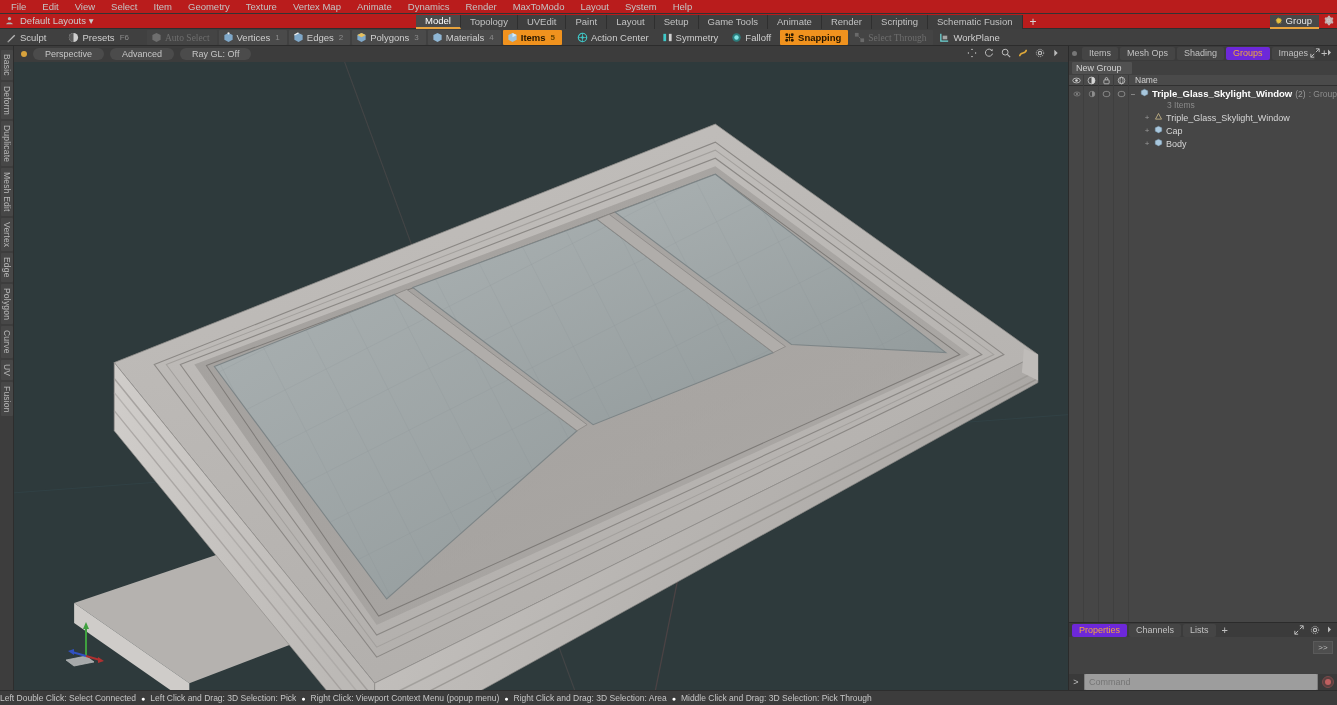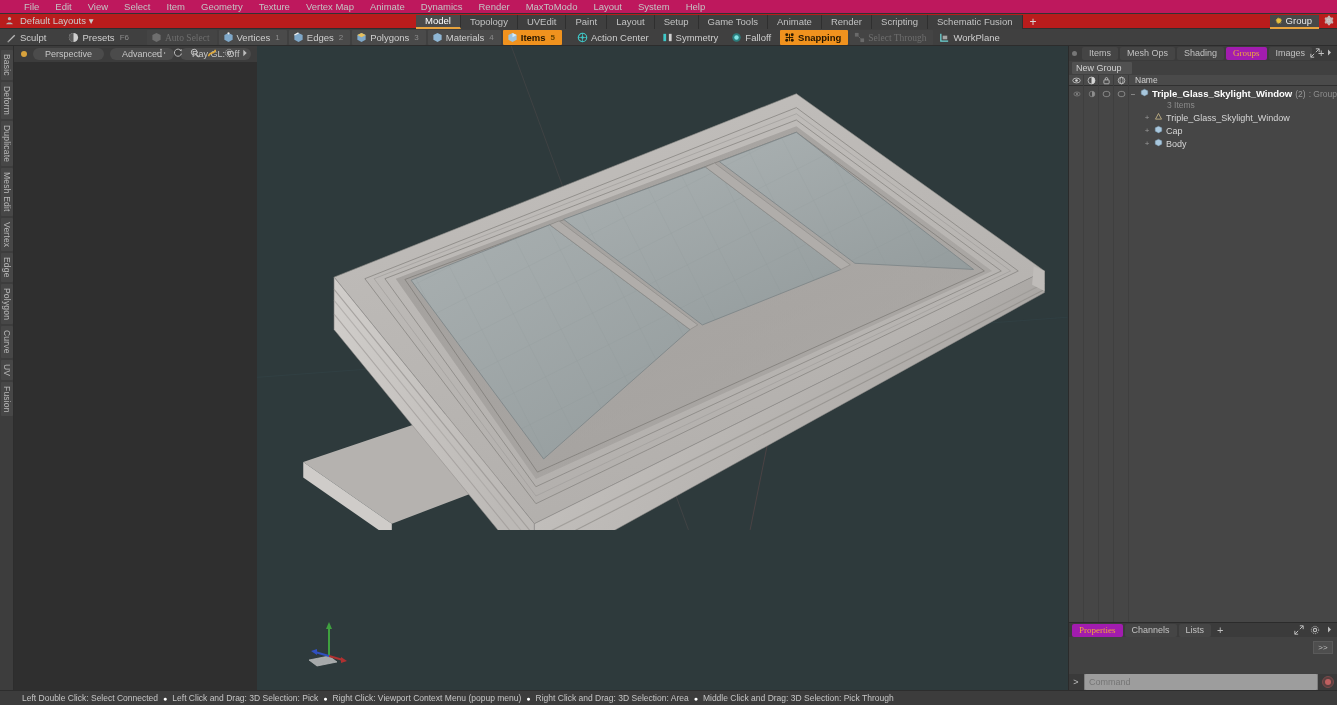--- a/index.html
+++ b/index.html
@@ -10,22 +10,22 @@
     font-family: "Liberation Sans", sans-serif;
     font-size: 10px;
     color: #c8c8c8;
     overflow: hidden;
     -webkit-font-smoothing: antialiased;
   }
   #app { position: relative; width: 1337px; height: 705px; display: flex; flex-direction: column; }
 
   
   .menubar {
-    height: 14px; background: #be185d; display: flex; align-items: flex-start;
-    padding-left: 16px; flex: 0 0 14px; border-bottom: 1px solid #333;
+    height: 14px; background: #b91c1c; display: flex; align-items: flex-start;
+    padding-left: 3px; flex: 0 0 14px; border-bottom: 1px solid #333;
   }
   .menubar .mi {
     font-size: 9.5px; color: #c4c4c4; padding: 0 8px; line-height: 13px;
     white-space: nowrap; cursor: default;
   }
 
   
   .layoutbar {
     height: 15px; background: #b91c1c; display: flex; align-items: center;
     flex: 0 0 15px; position: relative; border-bottom: 1px solid #2e2e2e;
@@ -82,21 +82,21 @@
   }
   .vtab {
     writing-mode: vertical-rl; text-orientation: mixed;
     font-size: 8.5px; color: #b8b8b8; padding: 4px 0;
     background: #474747; margin-bottom: 2px; width: 12px;
     border-radius: 1px; letter-spacing: 0.2px;
     display: flex; align-items: center; justify-content: center;
   }
 
   
-  .vpcol { flex: 1 1 auto; display: flex; min-width: 0; background:#2f2f2f; }
+  .vpcol { flex: 1 1 auto; display: flex; flex-direction: column; min-width: 0; background:#2f2f2f; }
   .vpheader {
     height: 16px; background: #3c3c3c; display: flex; align-items: center;
     flex: 0 0 16px; padding-left: 4px; position: relative;
   }
   .vdot { width: 6px; height: 6px; border-radius: 50%; background: #d8a23c; margin: 0 6px 0 3px; }
   .vpbtn {
     font-size: 9px; color: #c6c6c6; background: #4b4b4b; height: 12px;
     padding: 0 12px; line-height: 12px; border-radius: 6px; margin-right: 6px;
     white-space: nowrap;
   }
@@ -122,21 +122,21 @@
   }
   .rtabrow {
     height: 15px; background: #3b3b3b; display: flex; align-items: center;
     flex: 0 0 15px; position: relative; padding-left: 3px;
   }
   .rtabrow .rdot { width: 5px; height: 5px; border-radius: 50%; background: #777; margin-right: 5px; }
   .rtab {
     font-size: 9px; color: #c1c1c1; padding: 0 7px; height: 13px; line-height: 13px;
     background: #454545; margin-right: 2px; border-radius: 2px; white-space: nowrap;
   }
-  .rtab.active { background: #a21caf; color: #f0a93c; font-family: Liberation Serif, serif; }
+  .rtab.active { background: #6d28d9; color: #f0a93c; }
   .rtab.plus { background: transparent; font-size: 11px; padding: 0 4px; }
   .rtr-icons { position: absolute; right: 4px; top: 0; height: 15px; display: flex; align-items: center; gap: 6px; color: #bcbcbc; font-size: 9px;}
 
   .newgrouprow { height: 14px; background: #404040; display: flex; align-items: center; padding-left: 3px; flex: 0 0 14px; }
   .newgroupbtn {
     font-size: 9px; color: #d2d2d2; background: #515151; height: 12px;
     line-height: 12px; padding: 0 10px 0 4px; border-radius: 1px;
   }
 
   .treehead {
@@ -177,21 +177,21 @@
   }
   .rec-circle {
     width: 12px; height: 12px; border-radius: 50%; background: #5b4040;
     border: 1px solid #7a4a4a; display: flex; align-items: center; justify-content: center;
   }
   .rec-inner { width: 6px; height: 6px; border-radius: 50%; background: #c06060; }
 
   
   .statusbar {
     height: 15px; flex: 0 0 15px; background: #3c3c3c; display: flex; align-items: center;
-    padding-left: 22px; font-size: 8.5px; color: #c6c6c6; border-top: 1px solid #2d2d2d;
+    font-size: 8.5px; color: #c6c6c6; border-top: 1px solid #2d2d2d;
     gap: 5px; white-space: nowrap; overflow: hidden;
   }
   .sbdot { color: #ffffff; font-size: 7px; }
 </style>
 </head>
 <body>
 
 <div id="app">
 
   <div class="menubar">

